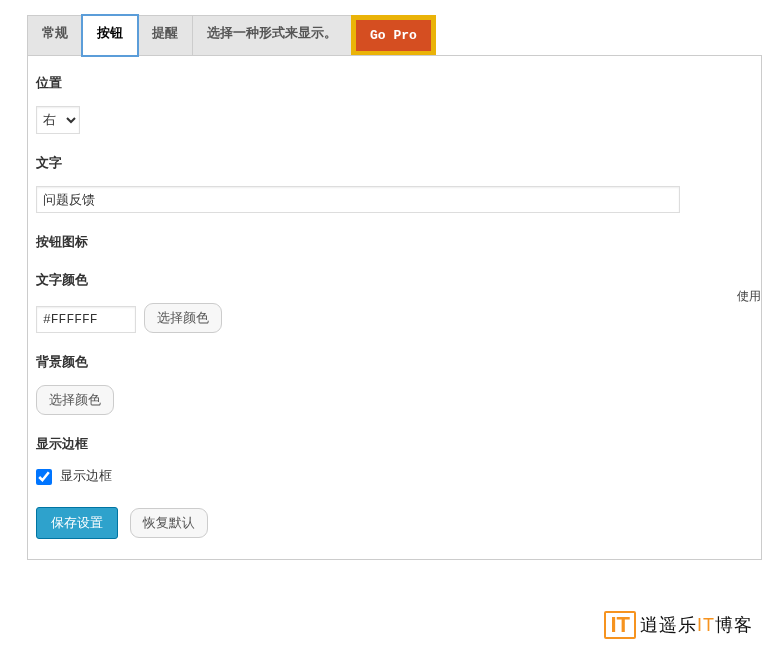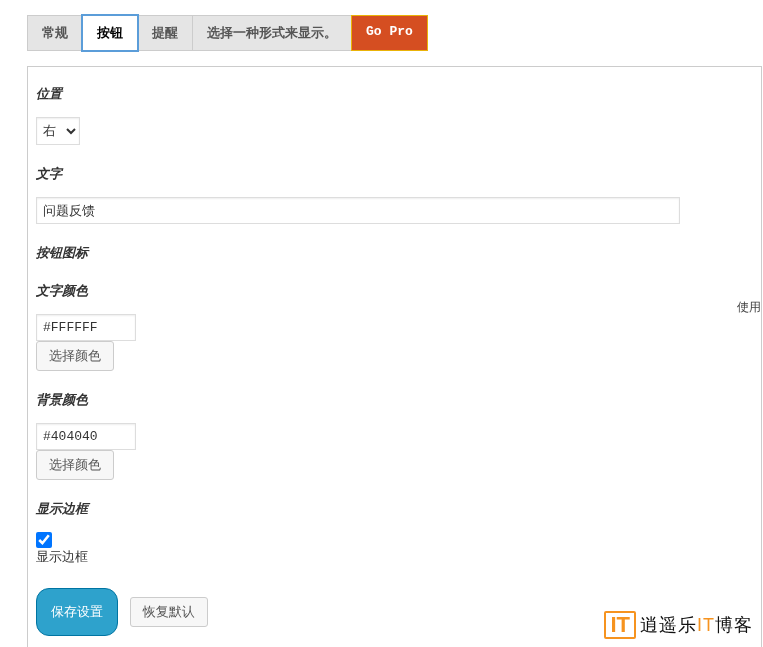--- a/index.html
+++ b/index.html
@@ -8,21 +8,21 @@
       font-size: 13px;
       color: #333;
       background: #fff;
       width: 763px;
       height: 647px;
       position: relative;
       overflow: hidden;
     }
     .tabs {
       display: flex;
-      padding: 15px 0 16px 27px;
+      padding: 15px 0 0 27px;
     }
     .tab {
       padding: 8px 14px;
       border: 1px solid #ccc;
       background: #e5e5e5;
       color: #555;
       cursor: pointer;
       margin-right: -1px;
       font-family: "SimSun", monospace;
       font-weight: bold;
@@ -31,40 +31,39 @@
       background: #fff;
       border: 1px solid #5b9dd9;
       outline: 1px solid #5b9dd9;
       color: #000;
       position: relative;
       z-index: 2;
     }
     .tab.gopro {
       background: #d54e21;
       color: #fff;
-      border: 1px solid #eab308;
+      border: 5px solid #eab308;
       font-family: "Courier New", monospace;
     }
     .panel {
       border: 1px solid #ccc;
       border-top: 1px solid #ccc;
       margin: 0 0 0 27px;
       padding: 18px 8px 20px 8px;
       width: 735px;
       position: relative;
       top: -1px;
     }
     .form-group { margin-bottom: 20px; }
     .label {
       font-weight: bold;
       font-size: 13px;
       color: #333;
       margin-bottom: 14px;
       display: block;
-      font-style: italic;
     }
     select, input[type="text"] {
       border: 1px solid #ddd;
       box-shadow: inset 0 1px 2px rgba(0,0,0,0.07);
       padding: 5px 6px;
       font-size: 13px;
       font-family: "Courier New", monospace;
       background: #fff;
       color: #333;
     }
@@ -78,34 +77,34 @@
       top: 232px;
       color: #404040;
       font-size: 12px;
     }
     .btn {
       border: 1px solid #ccc;
       background: #f7f7f7;
       padding: 5px 12px;
       font-size: 13px;
       cursor: pointer;
-      border-radius: 3px;
+      border-radius: 9px;
       color: #555;
     }
     .btn-primary {
       background: #2ea2cc;
       border: 1px solid #0074a2;
       color: #fff;
-      padding: 14px 14px;
-      border-radius: 13px;
+      padding: 6px 14px;
+      border-radius: 3px;
       cursor: pointer;
       font-size: 13px;
       margin-right: 8px;
     }
-    .row-inline { display: flex; align-items: flex-start; flex-direction: column; }
+    .row-inline { display: flex; align-items: flex-end; }
     input[type="checkbox"] { margin-right: 8px; width: 16px; height: 16px; }
     .actions { margin-top: 22px; }
     .watermark {
       position: absolute;
       bottom: 8px;
       right: 10px;
       display: flex;
       align-items: center;
       gap: 4px;
     }
@@ -157,21 +156,20 @@
     <span class="label">文字颜色</span>
     <div class="row-inline">
       <input type="text" class="text-small" value="#FFFFFF" style="">
       <button class="btn">选择颜色</button>
     </div>
   </div>
 
   <div class="form-group">
     <span class="label">背景颜色</span>
     <div class="row-inline">
-      <input type="text" class="text-small" value="#404040" style="">
       <button class="btn">选择颜色</button>
     </div>
   </div>
 
   <div class="form-group">
     <span class="label">显示边框</span>
     <div class="row-inline">
       <input type="checkbox" checked="" style="">
       <span class="checkbox-label">显示边框</span>
     </div>

